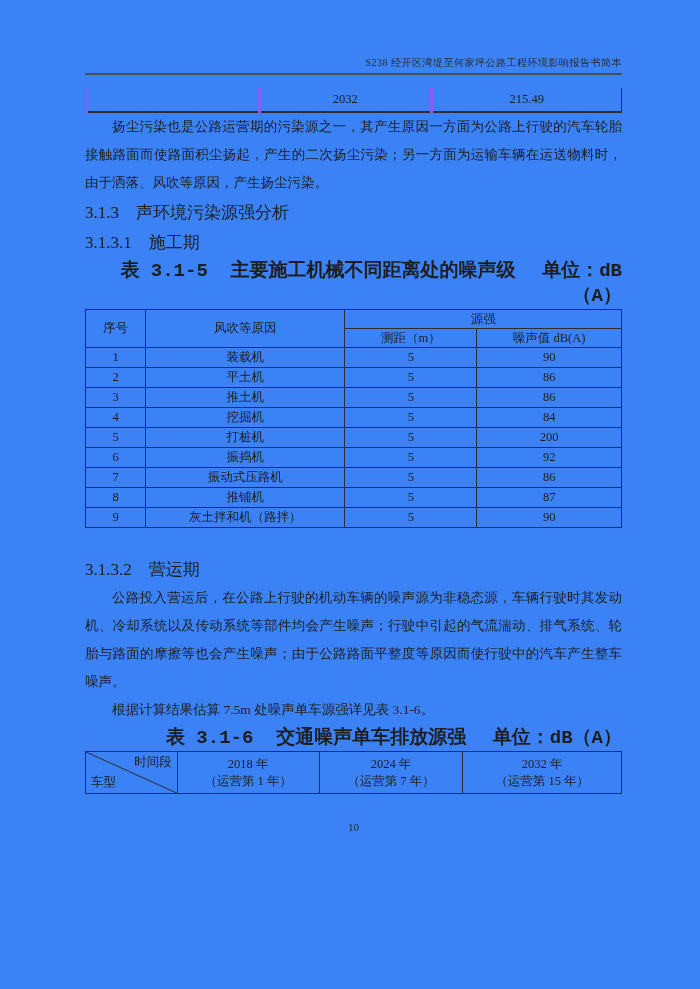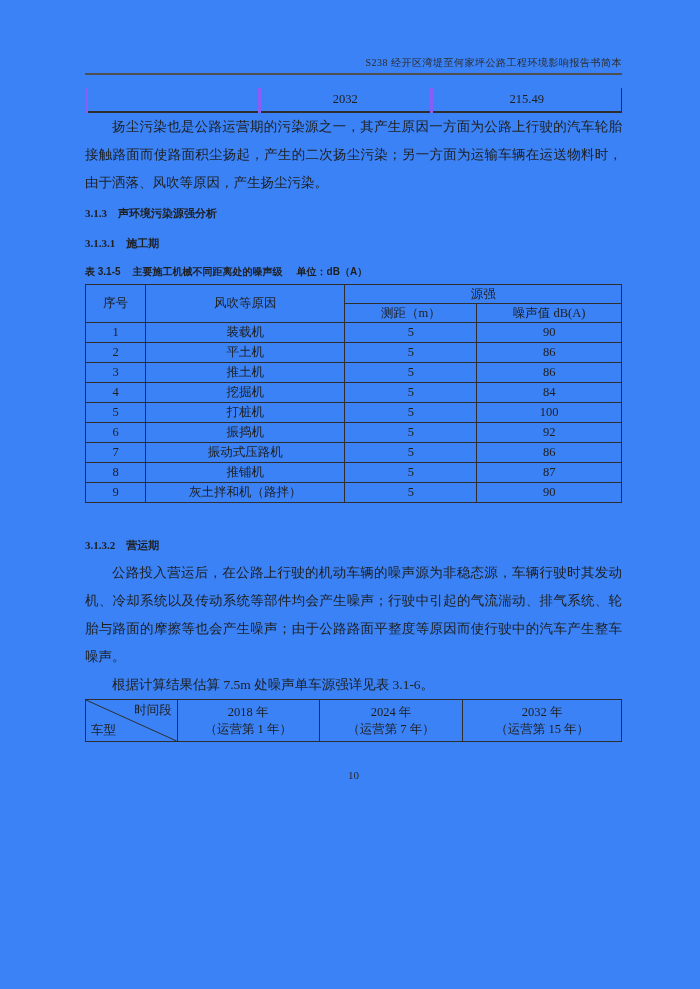--- a/index.html
+++ b/index.html
@@ -39,29 +39,29 @@
     border-bottom: 2px solid #2e2e2e;
     border-top: none;
     height: 24px;
     text-align: center;
     font-size: 12.5px;
   }
 
   
   .body-line, .para { font-size: 13.5px; line-height: 28px; text-align: justify; }
   .indent { text-indent: 2em; }
-  .heading { font-size: 11px; font-weight: bold; line-height: 28px; margin-top: 2px; }
+  .heading { font-size: 17px; font-weight: normal; line-height: 28px; margin-top: 2px; }
 
   
   .caption {
     margin-top: 2px;
-    text-align: left;
-    font-family: Liberation Sans, sans-serif;
+    text-align: right;
+    font-family: Liberation Mono, monospace;
     font-weight: bold;
-    font-size: 10px;
+    font-size: 19px;
     line-height: 25px;
   }
   .caption .cap-label { margin-right: 1.2em; }
   .caption .cap-unit  { margin-left: 1.4em; }
 
   
   table.data {
     width: 100%;
     border-collapse: collapse;
     table-layout: fixed;
@@ -166,21 +166,21 @@
         <tr>
             <td>4</td>
             <td>挖掘机</td>
             <td>5</td>
             <td>84</td>
           </tr>
         <tr>
             <td>5</td>
             <td>打桩机</td>
             <td>5</td>
-            <td>100</td>
+            <td>200</td>
           </tr>
         <tr>
             <td>6</td>
             <td>振捣机</td>
             <td>5</td>
             <td>92</td>
           </tr>
         <tr>
             <td>7</td>
             <td>振动式压路机</td>
@@ -199,20 +199,23 @@
             <td>5</td>
             <td>90</td>
           </tr>
       </tbody>
     </table>
 
     <div class="heading op-heading">3.1.3.2　营运期</div>
     <div class="para indent">公路投入营运后，在公路上行驶的机动车辆的噪声源为非稳态源，车辆行驶时其发动机、冷却系统以及传动系统等部件均会产生噪声；行驶中引起的气流湍动、排气系统、轮胎与路面的摩擦等也会产生噪声；由于公路路面平整度等原因而使行驶中的汽车产生整车噪声。</div>
     <div class="para indent">根据计算结果估算 7.5m 处噪声单车源强详见表 3.1-6。</div>
 
+    <div class="caption">
+      <span class="cap-label">表 3.1-6</span><span>交通噪声单车排放源强</span><span class="cap-unit">单位：dB（A）</span>
+    </div>
 
     <table class="data vehicle-noise">
       <colgroup>
           <col style="width:17.1%">
           <col style="width:26.5%">
           <col style="width:26.8%">
           <col style="width:29.6%">
         </colgroup>
       <tbody>
           <tr>

